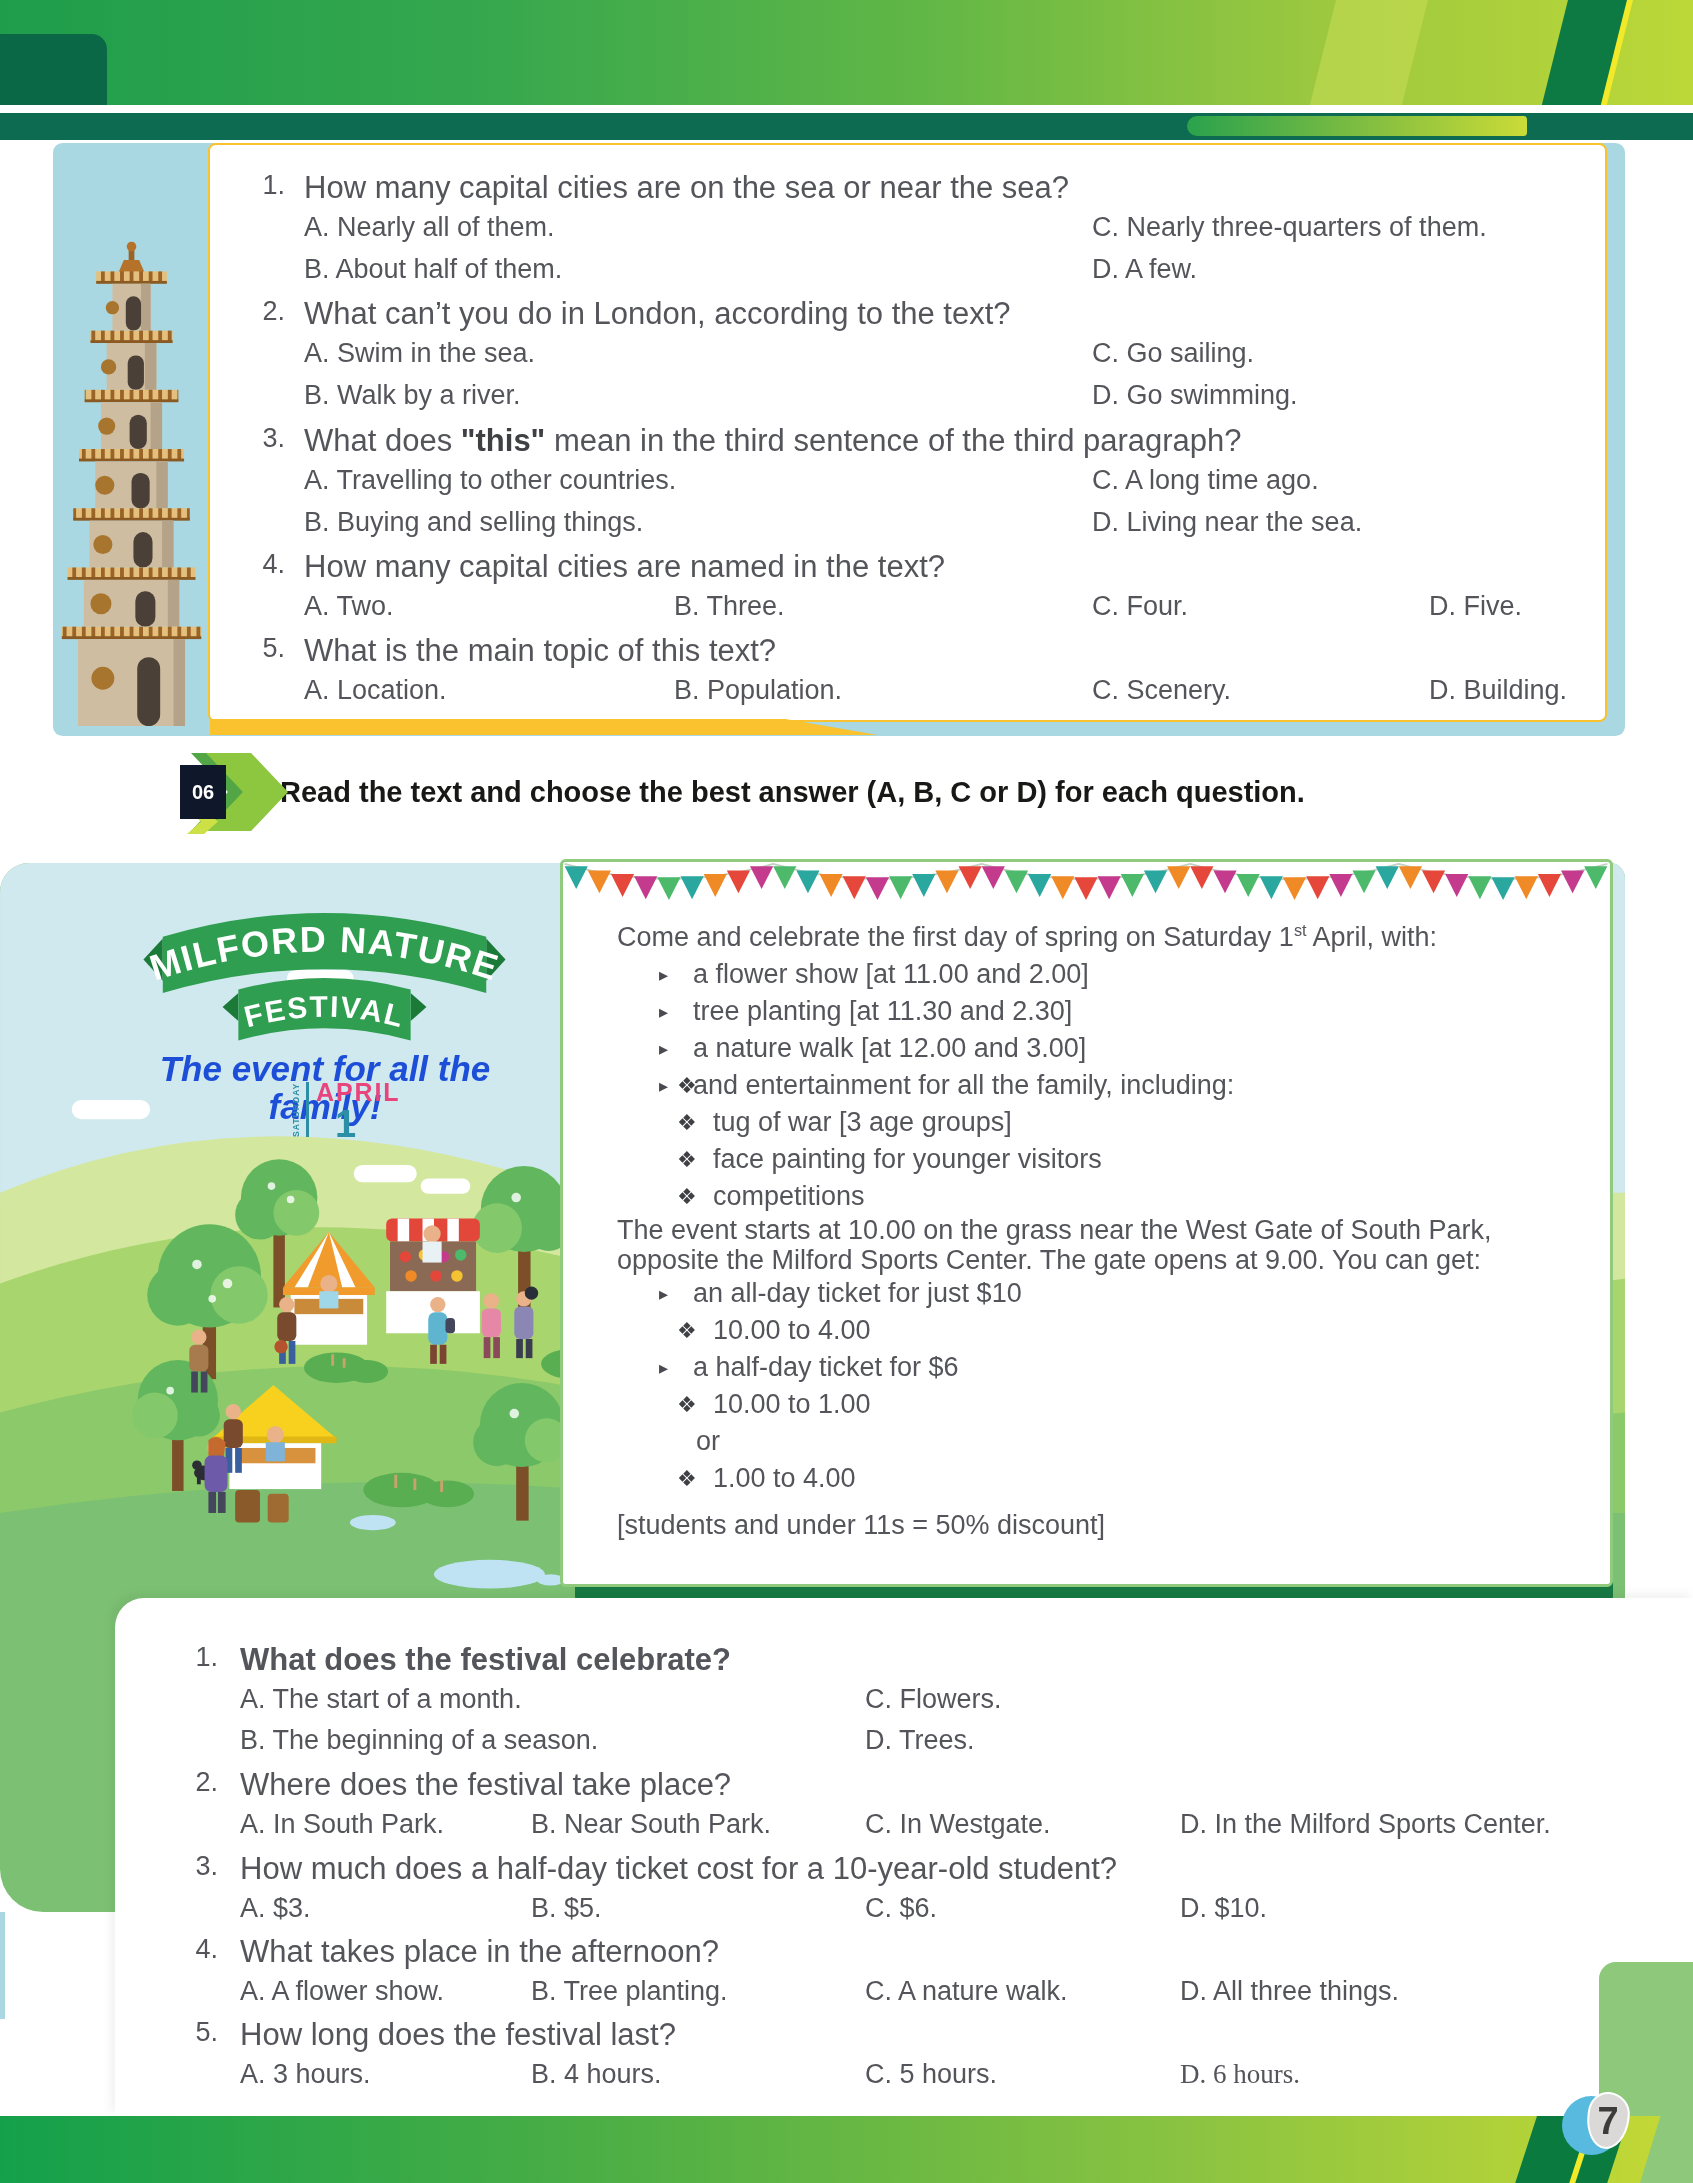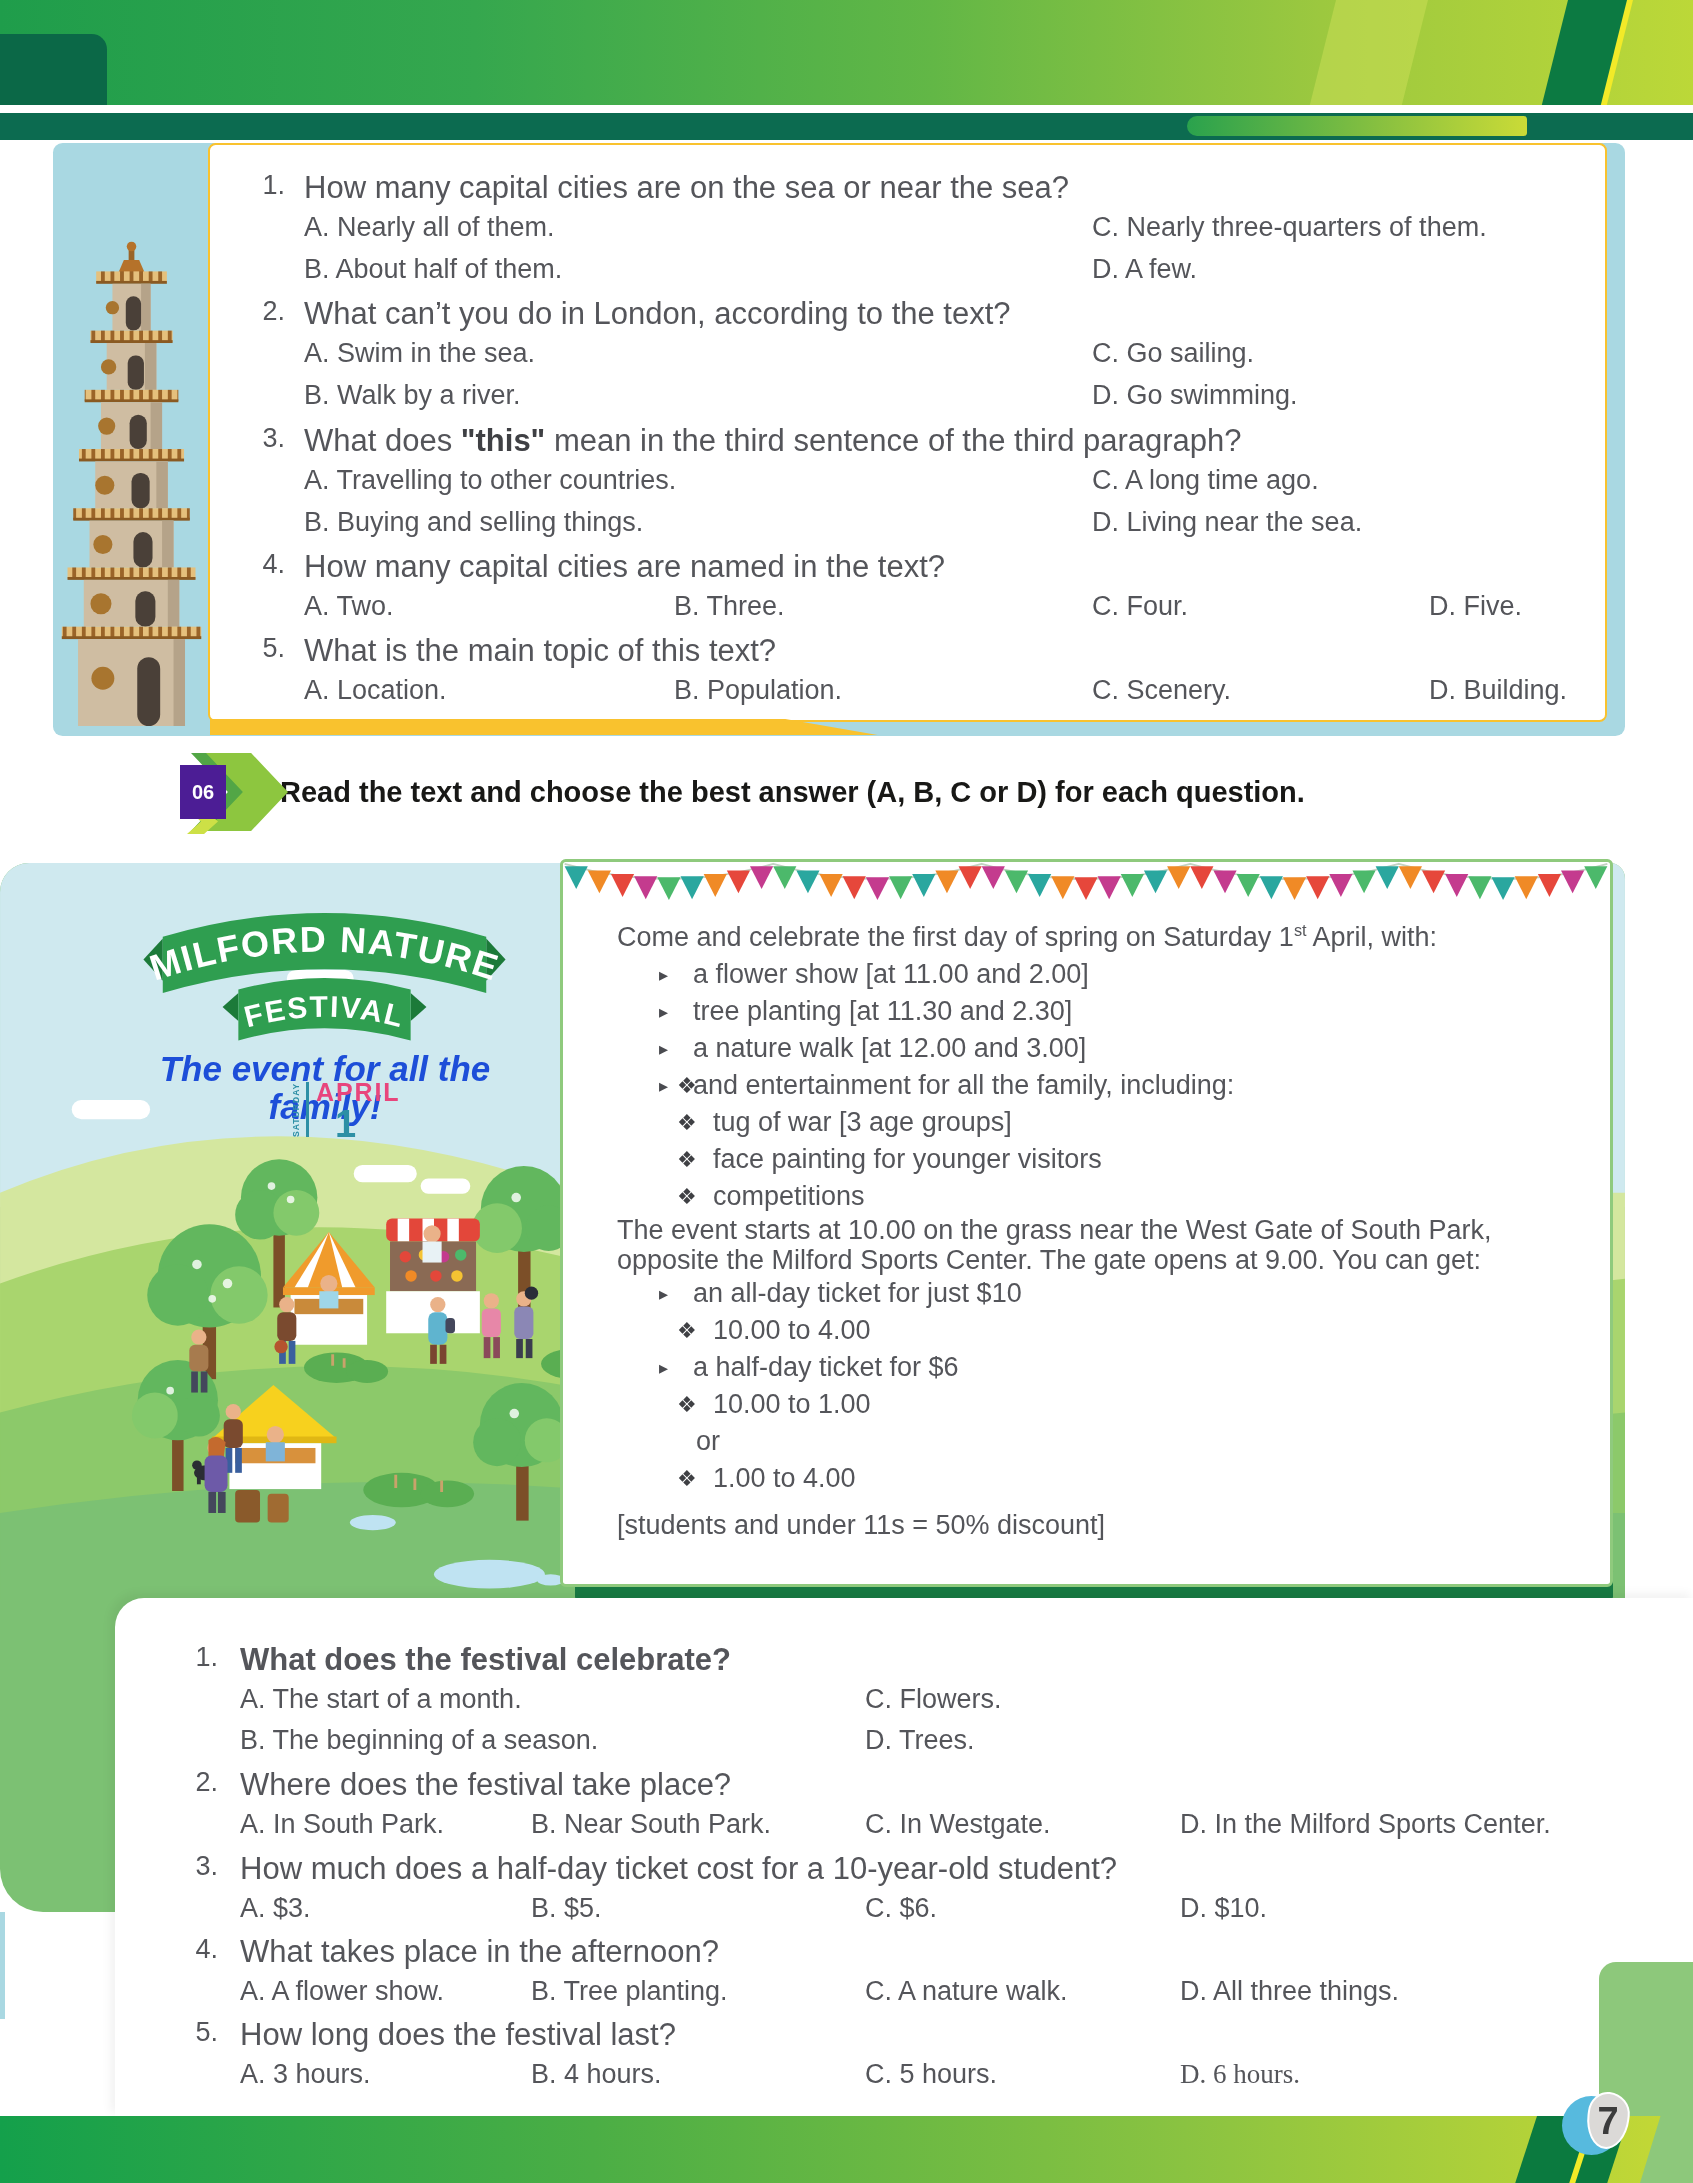--- a/index.html
+++ b/index.html
@@ -24,21 +24,21 @@
   .s1-box{position:absolute;left:208px;top:143px;width:1399px;height:579px;background:#ffffff;
     border:2.9px solid #f9c22e;border-radius:7.6px;box-sizing:border-box;}
   .s1-swoosh{position:absolute;left:210px;top:719px;width:669px;height:16.3px;background:#f9c22e;
     clip-path:polygon(0 0,86% 0,100% 100%,0 100%);}
   .qnum{position:absolute;height:32.5px;font-size:27px;text-align:right;color:#54555a;}
   .qtext{position:absolute;height:32.5px;font-size:31px;color:#54555a;white-space:nowrap;}
   .qopt{position:absolute;height:32.5px;font-size:27px;color:#54555a;white-space:nowrap;}
   .bold-seg{font-weight:bold;color:#3f4044;}
   
   .chev{position:absolute;clip-path:polygon(0 0,55% 0,100% 50%,55% 100%,0 100%,45% 50%);}
-  .ex-badge{position:absolute;left:180px;top:765px;width:46px;height:54px;background:#4c1d95;
+  .ex-badge{position:absolute;left:180px;top:765px;width:46px;height:54px;background:#0f172a;
     color:#fff;font-weight:bold;font-size:20px;display:flex;align-items:center;justify-content:center;z-index:3;}
   .ex-text{position:absolute;left:280px;top:776px;font-size:29px;font-weight:bold;color:#181816;white-space:nowrap;}
   
   .s2-panel{position:absolute;left:0;top:863px;width:1625px;height:1049px;background:#7cc173;
     border-radius:29px 15.3px 15.3px 43px;overflow:hidden;}
   .left-accent{position:absolute;left:0;top:1912px;width:4.8px;height:107px;background:#a9d8e2;}
   .scene{position:absolute;left:0;top:0;}
   
   .ribbon{position:absolute;left:124px;top:884px;width:401px;height:167px;}
   .ribbon text{font-family:"Liberation Sans",sans-serif;font-weight:bold;fill:#ffffff;letter-spacing:2px;}

